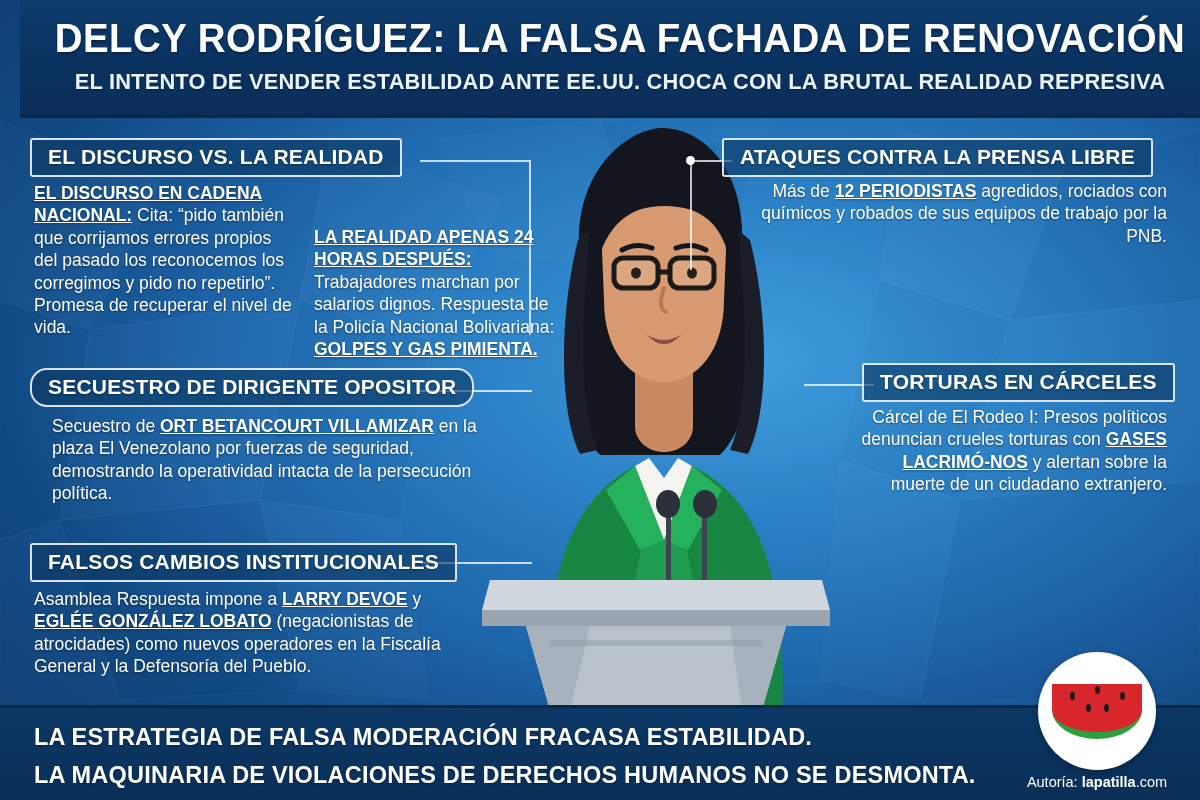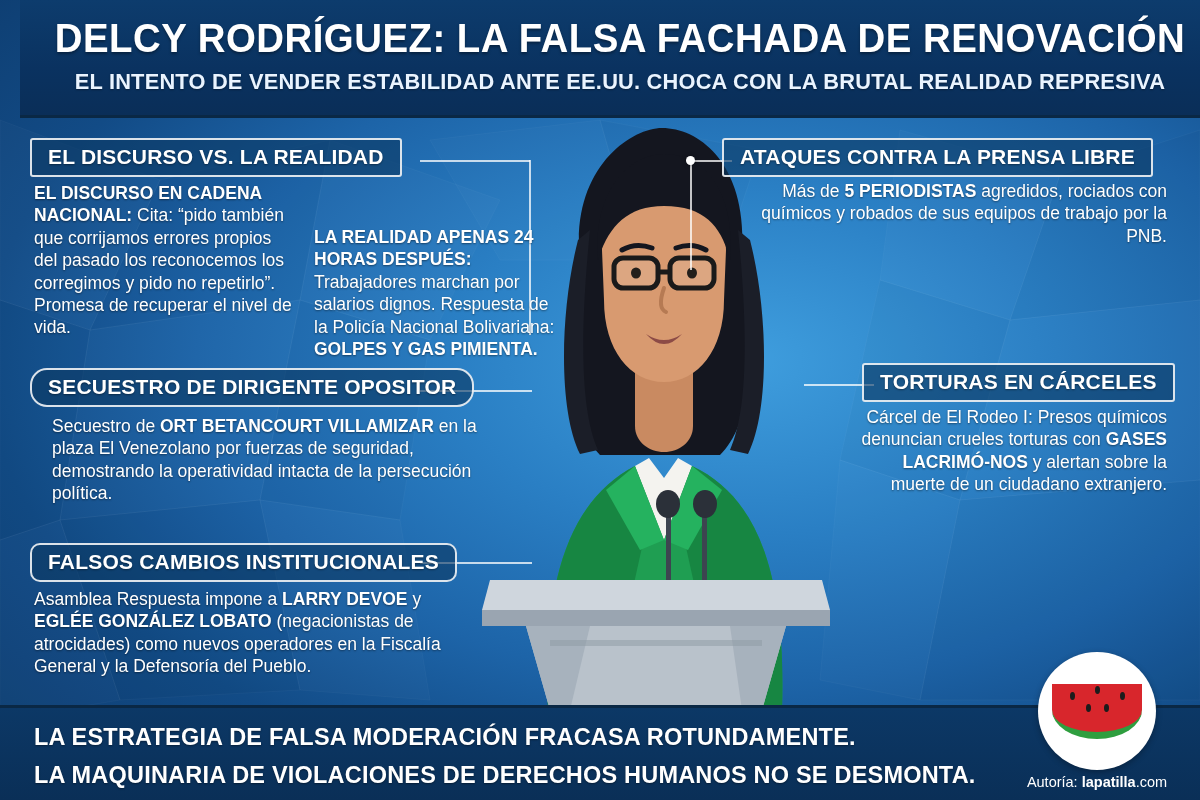--- a/index.html
+++ b/index.html
@@ -74,26 +74,26 @@
     box-sizing: border-box;
   }
 
   .body-txt {
     position: absolute;
     color: #ffffff;
     font-size: 17.5px;
     line-height: 1.28;
     text-shadow: 0 1px 2px rgba(0,0,0,.45);
   }
-  .body-txt b { font-weight: 800; }
+  .body-txt b { font-weight: 800; text-decoration: underline; }
 
   
   #h-discurso  { left: 30px;  top: 138px; }
   #h-secuestro { left: 30px;  top: 368px; border-radius: 17px; }
-  #h-falsos    { left: 30px;  top: 543px; border-radius: 10px; }
+  #h-falsos    { left: 30px;  top: 543px; }
   #h-ataques   { left: 722px; top: 138px; }
   #h-torturas  { left: 862px; top: 363px; }
 
   #t-discurso-1 { left: 34px; top: 182px; width: 258px; }
   #t-discurso-2 { left: 314px; top: 182px; width: 250px; margin-top: 44px; }
   #t-secuestro  { left: 34px; top: 415px; width: 440px; margin-left: 18px; }
   #t-falsos     { left: 34px; top: 588px; width: 430px; }
   #t-ataques    { right: 33px; top: 180px; width: 422px; text-align: right; }
   #t-torturas   { right: 33px; top: 406px; width: 320px; text-align: right; }
 
@@ -301,31 +301,31 @@
 
   <div class="sect-head" id="h-falsos">FALSOS CAMBIOS INSTITUCIONALES</div>
 
   <div class="body-txt" id="t-falsos">
     <span>Asamblea Respuesta impone a </span><b>LARRY DEVOE</b><span> y </span><b>EGLÉE GONZÁLEZ LOBATO</b><span> (negacionistas de atrocidades) como nuevos operadores en la Fiscalía General y la Defensoría del Pueblo.</span>
   </div>
 
   <div class="sect-head" id="h-ataques">ATAQUES CONTRA LA PRENSA LIBRE</div>
 
   <div class="body-txt" id="t-ataques">
-    <span>Más de </span><b>5 PERIODISTAS</b><span> agredidos, rociados con químicos y robados de sus equipos de trabajo por la PNB.</span>
+    <span>Más de </span><b>12 PERIODISTAS</b><span> agredidos, rociados con químicos y robados de sus equipos de trabajo por la PNB.</span>
   </div>
 
   <div class="sect-head" id="h-torturas">TORTURAS EN CÁRCELES</div>
 
   <div class="body-txt" id="t-torturas">
-    <span>Cárcel de El Rodeo I: Presos químicos denuncian crueles torturas con </span><b>GASES LACRIMÓ-NOS</b><span> y alertan sobre la muerte de un ciudadano extranjero.</span>
+    <span>Cárcel de El Rodeo I: Presos políticos denuncian crueles torturas con </span><b>GASES LACRIMÓ-NOS</b><span> y alertan sobre la muerte de un ciudadano extranjero.</span>
   </div>
 
   <div class="footer">
-    <div class="footer-line" id="f1">LA ESTRATEGIA DE FALSA MODERACIÓN FRACASA ROTUNDAMENTE.</div>
+    <div class="footer-line" id="f1">LA ESTRATEGIA DE FALSA MODERACIÓN FRACASA ESTABILIDAD.</div>
     <div class="footer-line" id="f2">LA MAQUINARIA DE VIOLACIONES DE DERECHOS HUMANOS NO SE DESMONTA.</div>
 
     <div class="logo-wrap">
       <div class="logo-circle">
         <div class="melon">
           <span class="seed" style="left:18px; top:12px;"></span>
           <span class="seed" style="left:34px; top:24px;"></span>
           <span class="seed" style="left:52px; top:24px;"></span>
           <span class="seed" style="left:68px; top:12px;"></span>
           <span class="seed" style="left:43px; top:6px;"></span>

